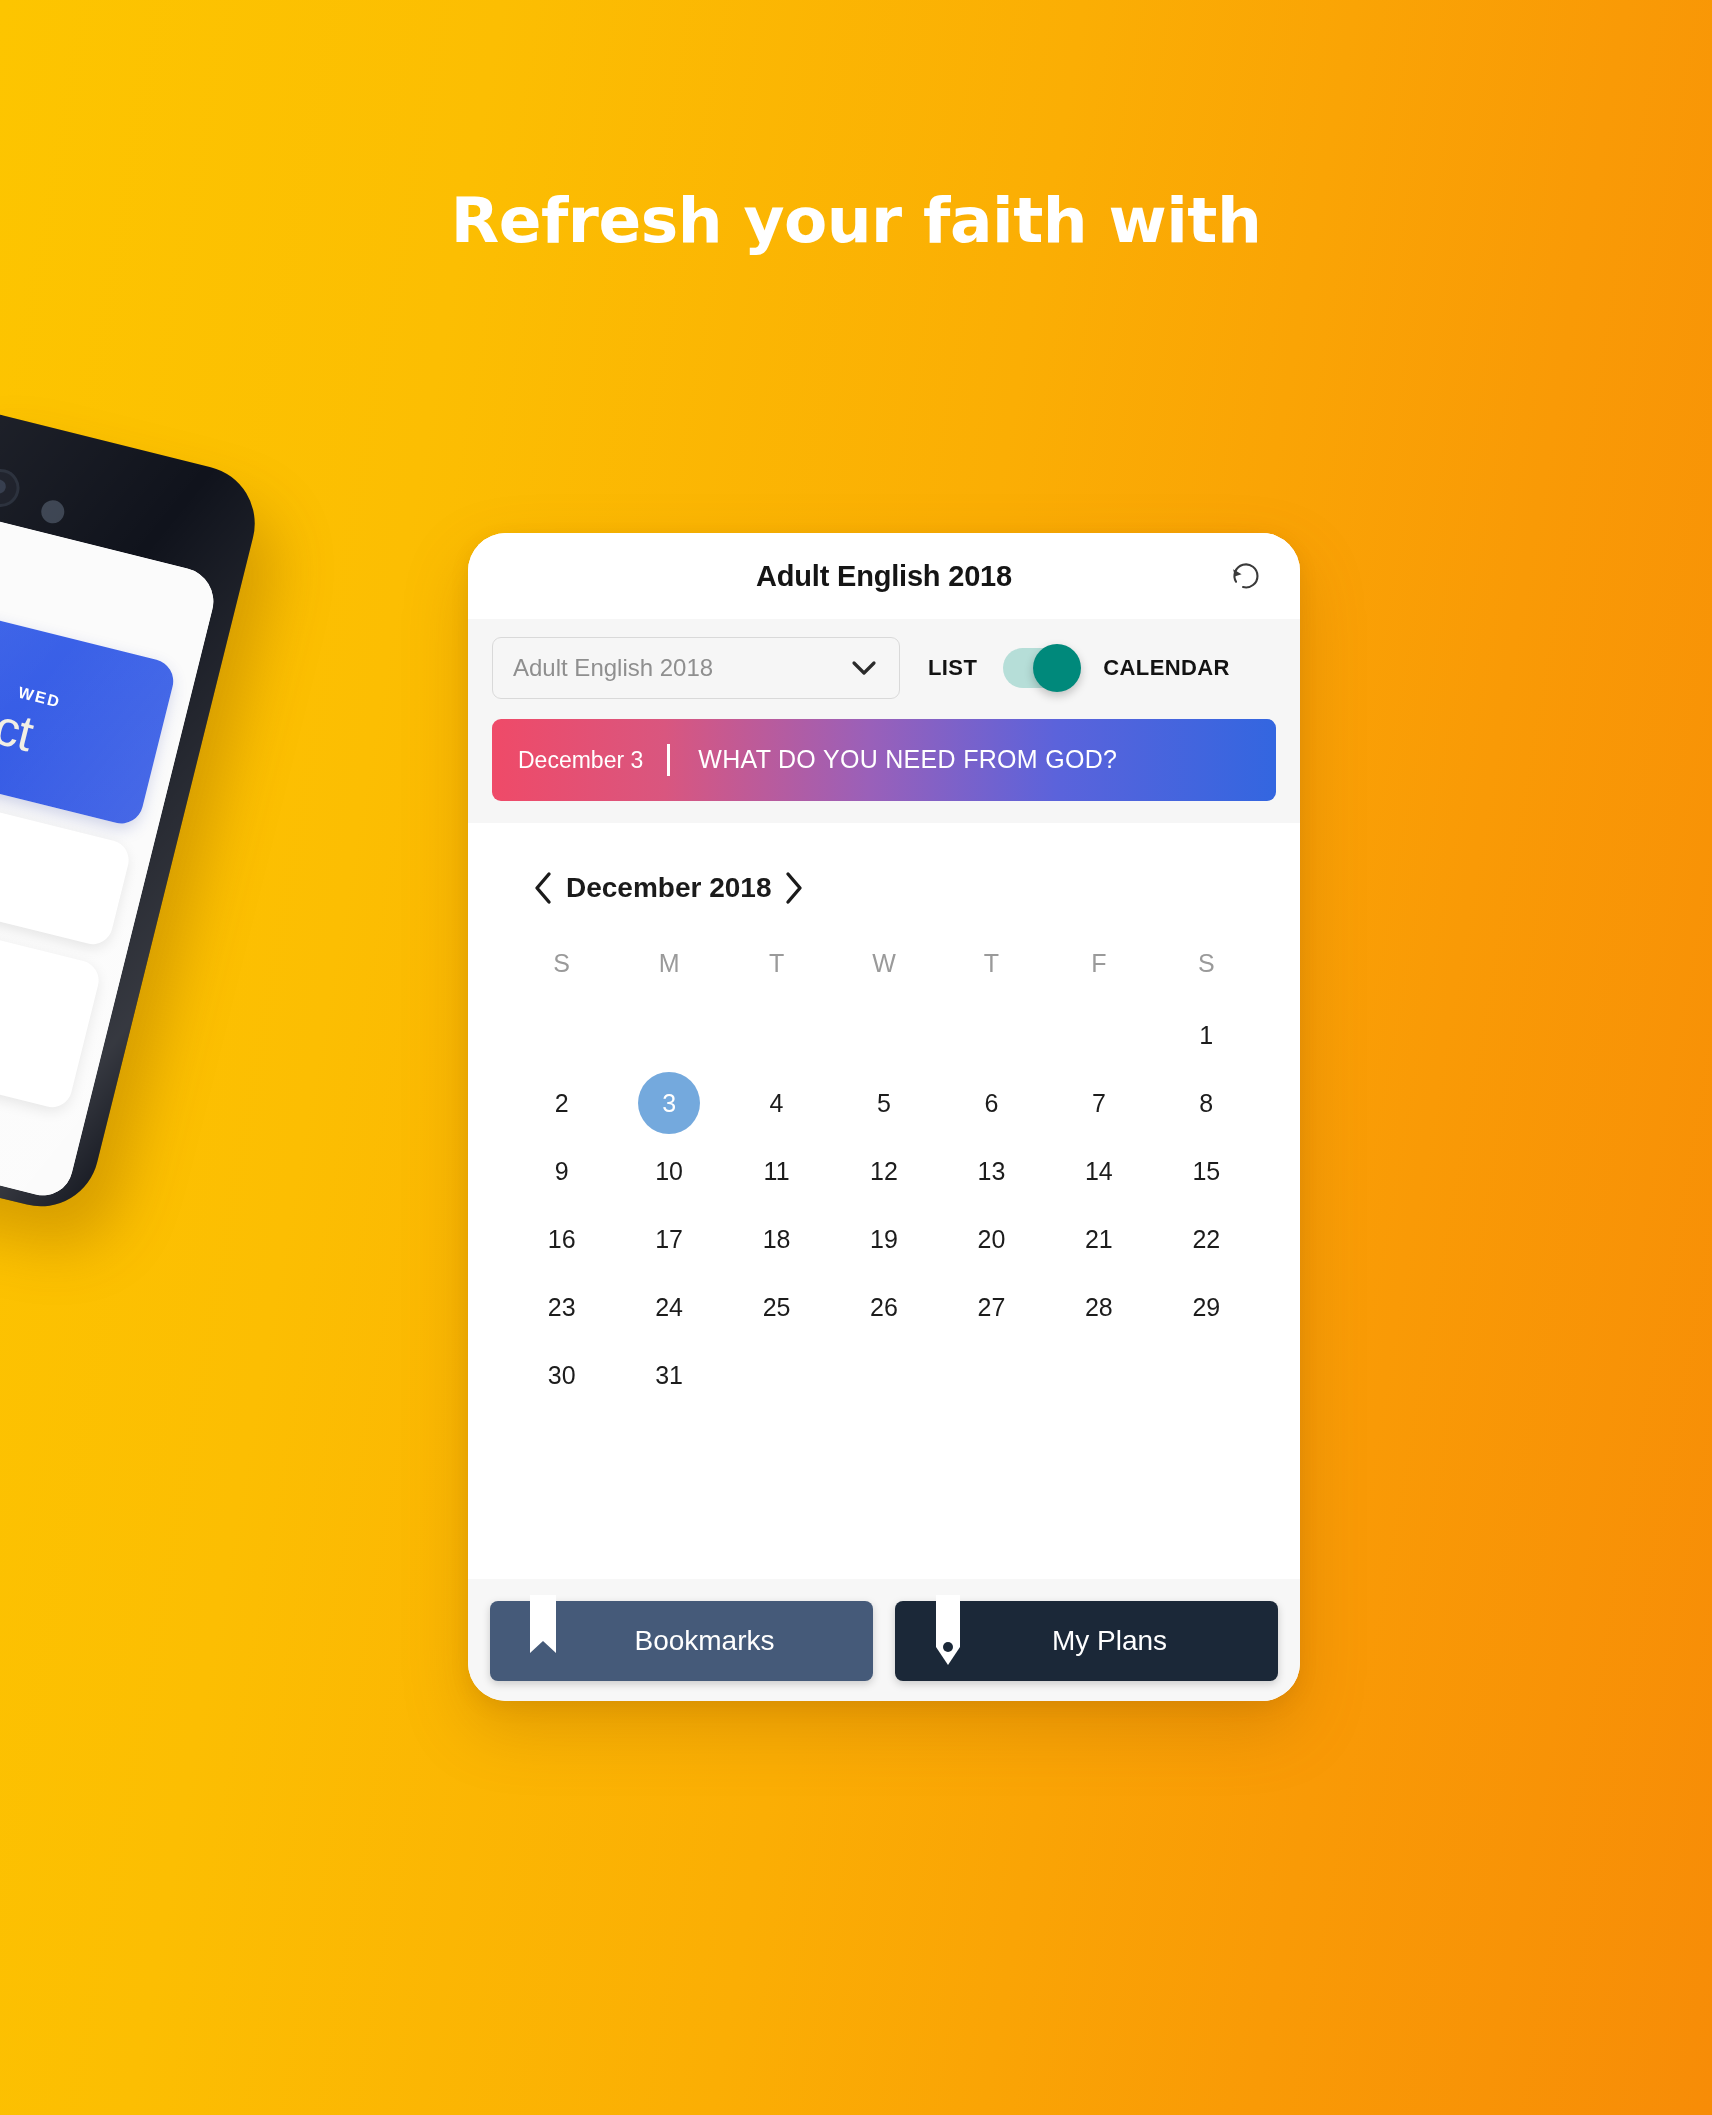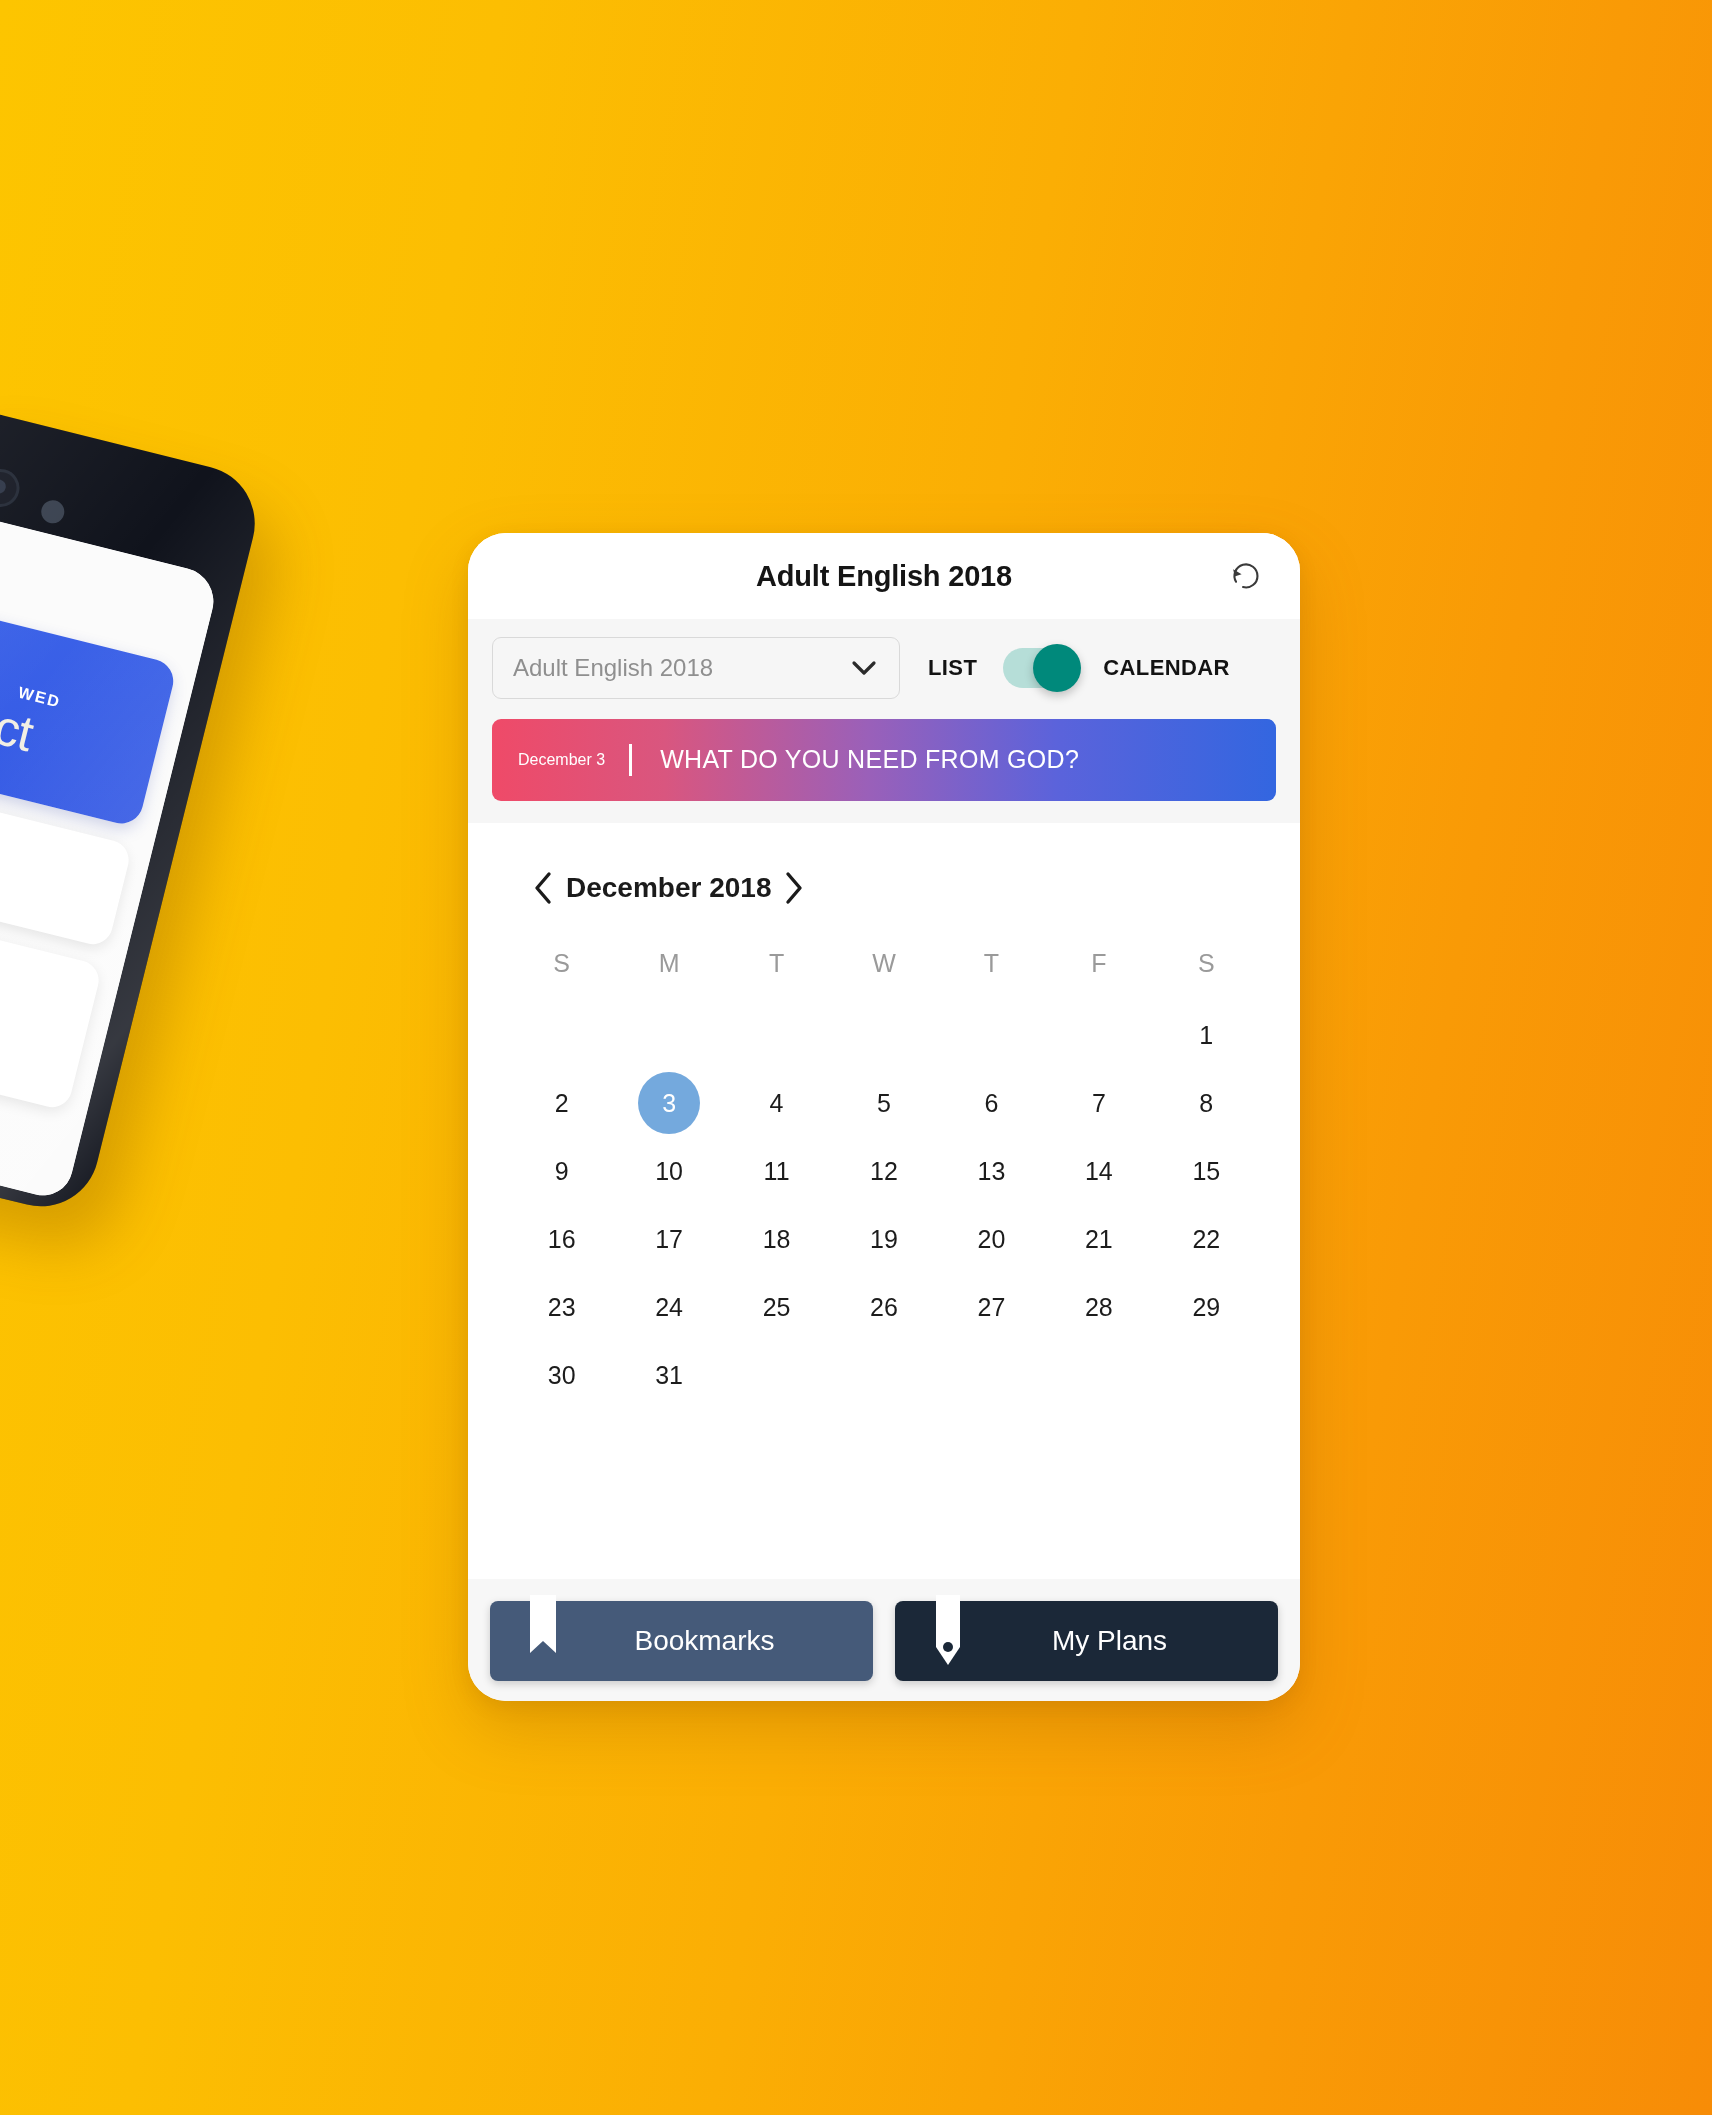--- a/index.html
+++ b/index.html
@@ -105,21 +105,21 @@
   .toggle .knob{
     position:absolute; right:-6px; top:-4px; width:48px; height:48px;
     border-radius:50%; background:#00897b; box-shadow:0 4px 10px rgba(0,0,0,.22);
   }
 
   .banner{
     margin-top:20px; height:82px; border-radius:9px;
     background:linear-gradient(90deg,#ef4a68 0%,#d9567f 22%,#9a60b9 48%, #5b63db 72%, #3366e0 100%);
     display:flex; align-items:center; padding:0 26px; color:#fff;
   }
-  .banner-date{ font-size:16px; white-space:nowrap; }
+  .banner-date{ font-size:23px; white-space:nowrap; }
   .banner-sep{ width:3px; height:32px; background:#fff; margin:0 28px 0 24px; flex:0 0 3px; }
   .banner-title{ font-size:25px; line-height:1.18; letter-spacing:.3px; }
 
   .cal-wrap{ flex:1 1 auto; background:#fff; padding:30px 40px 0; }
   .cal-head{ display:flex; align-items:center; justify-content:flex-start; padding:12px 12px 30px; }
   .cal-month{ font-size:28px; font-weight:700; color:#1b1b1b; }
   .cal-nav{ width:46px; height:46px; display:flex; align-items:center; justify-content:center; }
   .cal-grid{ display:grid; grid-template-columns:repeat(7,1fr); row-gap:6px; }
   .dow{ text-align:center; font-size:25px; color:#9a9a9a; padding:8px 0 26px; }
   .day{
@@ -147,20 +147,21 @@
   .action-btn.plans{ background:#1b2838; }
   .action-btn .glyph{ position:absolute; left:36px; top:-6px; }
   .action-btn .label{ margin-left:46px; }
 
   svg{ display:block; }
 </style>
 </head>
 <body>
 
 <div class="headline">
+  <span class="l1">Refresh your faith with</span>
 </div>
 
 <div class="side-phone">
   <div class="cam"></div>
   <div class="sensor"></div>
   <div class="screen">
     <div class="screen-body">
       <div class="sp-card">
 
         <div class="wd">WED</div>

